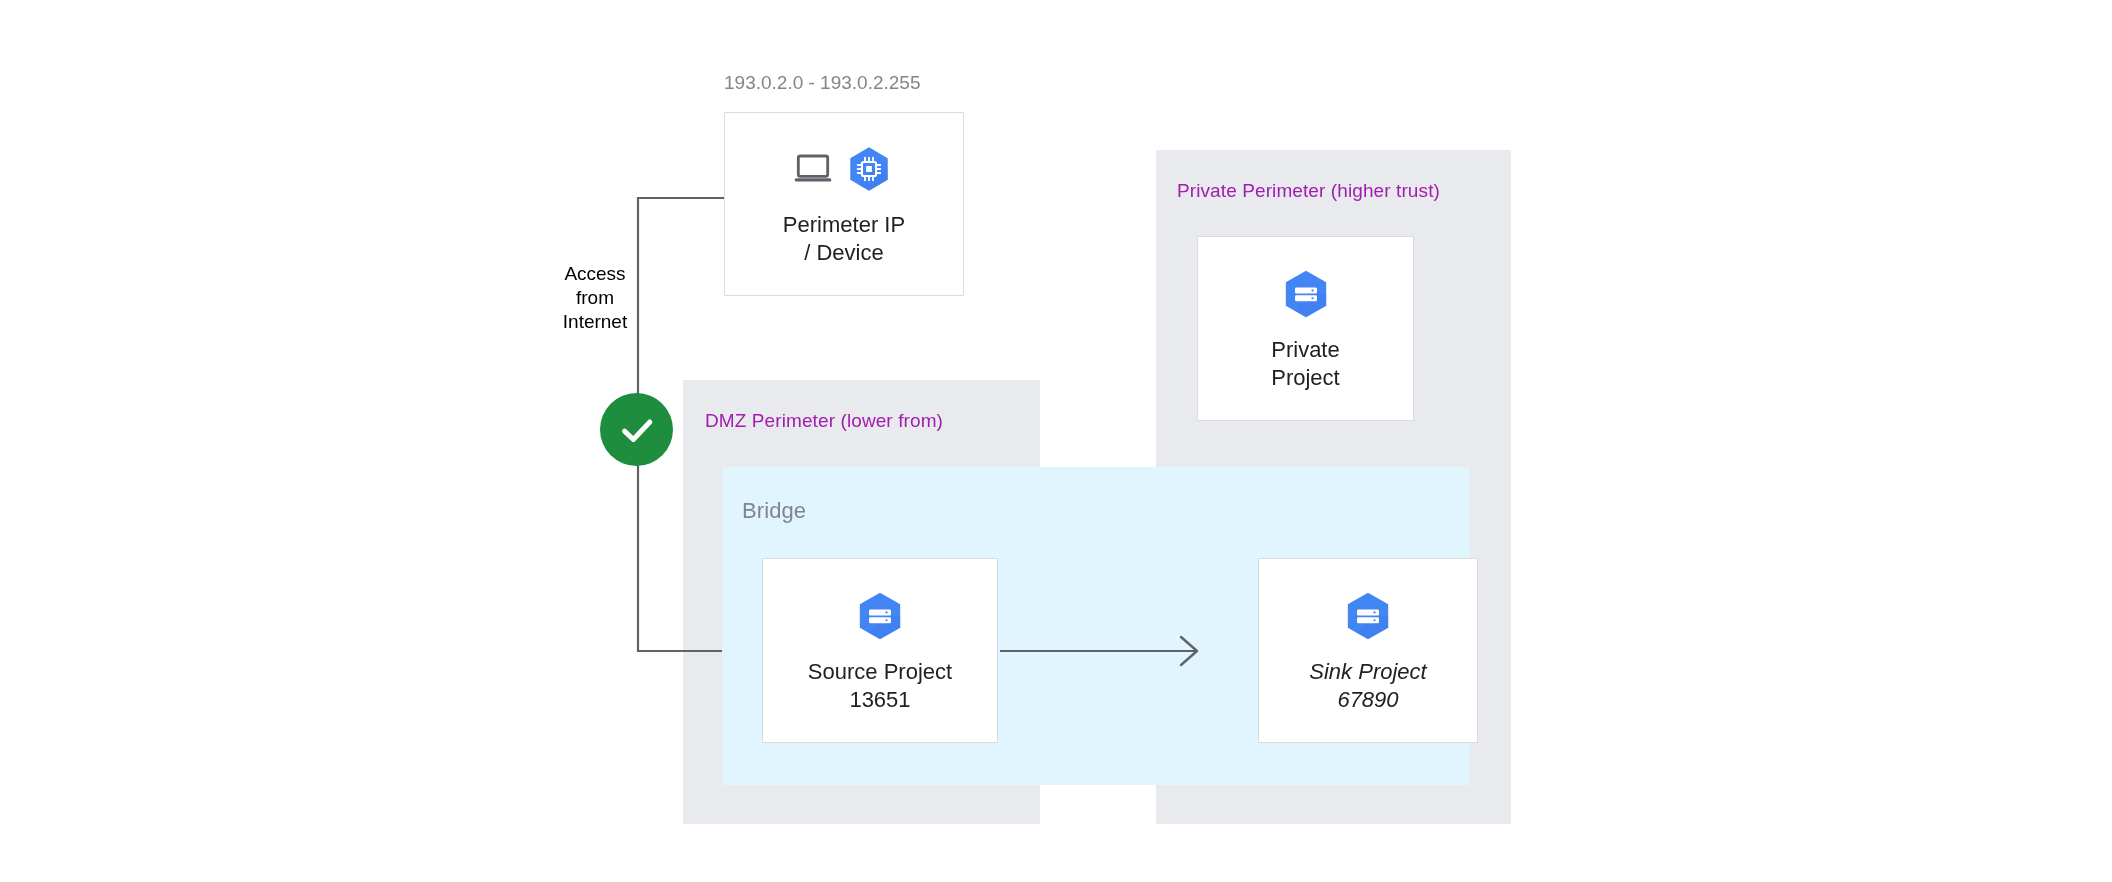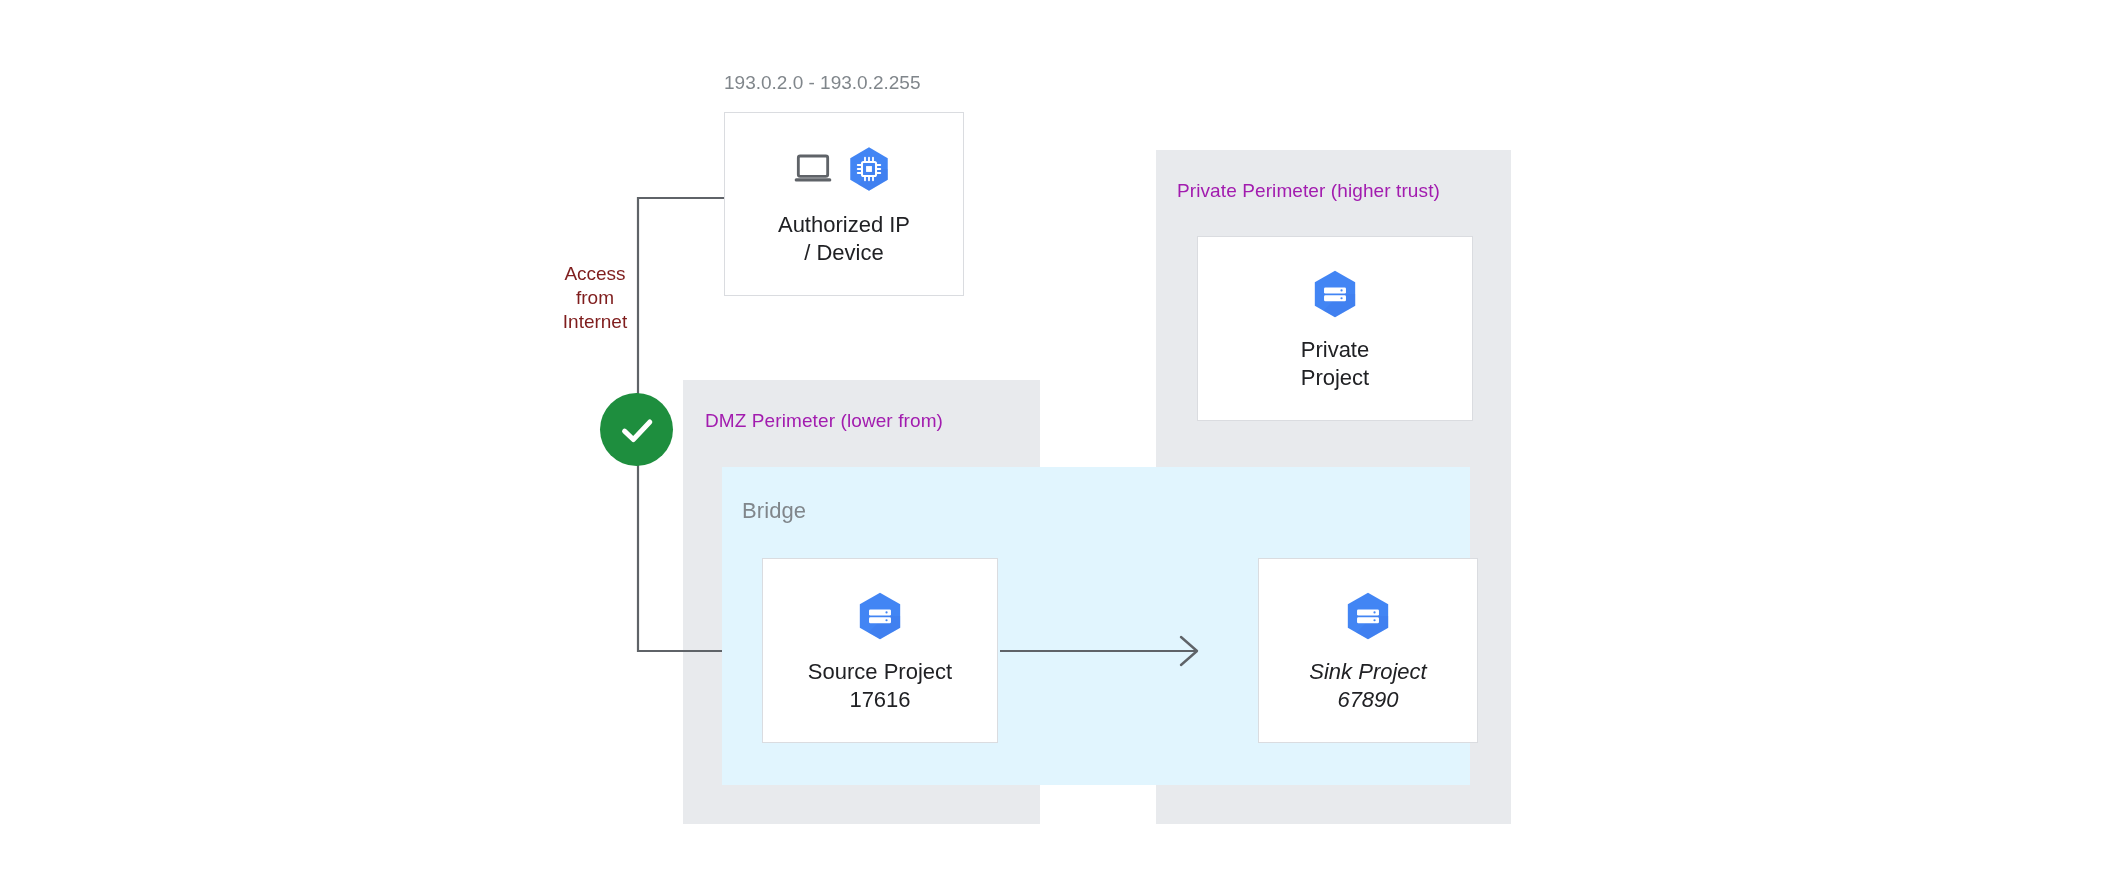--- a/index.html
+++ b/index.html
@@ -89,21 +89,21 @@
     height: 882px;
     pointer-events: none;
     overflow: visible;
   }
 
   
   .access-label {
     position: absolute;
     font-size: 19px;
     line-height: 24px;
-    color: #7f1d1d;
+    color: #000000;
     text-align: center;
     white-space: pre-line;
   }
 
   
   .check-badge {
     position: absolute;
     border-radius: 50%;
     background: #1e8e3e;
     display: flex;
@@ -169,21 +169,21 @@
             <line x1="13.6" y1="20.3" x2="17.3" y2="20.3"></line>
             <line x1="13.6" y1="24" x2="17.3" y2="24"></line>
             <line x1="13.6" y1="27.7" x2="17.3" y2="27.7"></line>
             <line x1="30.7" y1="20.3" x2="34.4" y2="20.3"></line>
             <line x1="30.7" y1="24" x2="34.4" y2="24"></line>
             <line x1="30.7" y1="27.7" x2="34.4" y2="27.7"></line>
           </g>
         </svg>
       </span>
     </div>
-    <div class="node-label">Authorized IP
+    <div class="node-label">Perimeter IP
 / Device</div>
   </div>
 
   <div class="access-label" style="left:545px; top:262px; width:100px;">Access
 from
 Internet</div>
 
   <div class="check-badge" style="left:600px; top:393px; width:73px; height:73px;">
     <svg class="icon-svg" width="44" height="44" viewBox="0 0 24 24" aria-hidden="true">
       <polyline points="5.2,12.6 10,17.2 19,7.6" fill="none" stroke="#ffffff" stroke-width="2.7" stroke-linecap="round" stroke-linejoin="round"></polyline>
@@ -197,41 +197,41 @@
           <polygon points="24,4 41.3,14 41.3,34 24,44 6.7,34 6.7,14" fill="#4285f4"></polygon>
           <polygon points="41.3,24 41.3,34 24,44 14,38.2 28.3,24" fill="#3b78e7" opacity="0.35"></polygon>
           <rect x="14.6" y="18.4" width="18.8" height="5.1" rx="1.1" fill="#ffffff"></rect>
           <rect x="14.6" y="25.1" width="18.8" height="5.1" rx="1.1" fill="#ffffff"></rect>
           <circle cx="29.6" cy="20.95" r="0.95" fill="#4285f4"></circle>
           <circle cx="29.6" cy="27.65" r="0.95" fill="#4285f4"></circle>
         </svg>
       </span>
     </div>
     <div class="node-label">Source Project
-17616</div>
+13651</div>
   </div>
 
   <div class="node" style="left:1258px; top:558px; width:220px; height:185px;font-style:italic;">
     <div class="node-icons">
       <span>
         <svg class="icon-svg" width="56" height="56" viewBox="0 0 48 48" aria-hidden="true">
           <polygon points="24,4 41.3,14 41.3,34 24,44 6.7,34 6.7,14" fill="#4285f4"></polygon>
           <polygon points="41.3,24 41.3,34 24,44 14,38.2 28.3,24" fill="#3b78e7" opacity="0.35"></polygon>
           <rect x="14.6" y="18.4" width="18.8" height="5.1" rx="1.1" fill="#ffffff"></rect>
           <rect x="14.6" y="25.1" width="18.8" height="5.1" rx="1.1" fill="#ffffff"></rect>
           <circle cx="29.6" cy="20.95" r="0.95" fill="#4285f4"></circle>
           <circle cx="29.6" cy="27.65" r="0.95" fill="#4285f4"></circle>
         </svg>
       </span>
     </div>
     <div class="node-label">Sink Project
 67890</div>
   </div>
 
-  <div class="node" style="left:1197px; top:236px; width:276px; height:185px;">
+  <div class="node" style="left:1197px; top:236px; width:217px; height:185px;">
     <div class="node-icons">
       <span>
         <svg class="icon-svg" width="56" height="56" viewBox="0 0 48 48" aria-hidden="true">
           <polygon points="24,4 41.3,14 41.3,34 24,44 6.7,34 6.7,14" fill="#4285f4"></polygon>
           <polygon points="41.3,24 41.3,34 24,44 14,38.2 28.3,24" fill="#3b78e7" opacity="0.35"></polygon>
           <rect x="14.6" y="18.4" width="18.8" height="5.1" rx="1.1" fill="#ffffff"></rect>
           <rect x="14.6" y="25.1" width="18.8" height="5.1" rx="1.1" fill="#ffffff"></rect>
           <circle cx="29.6" cy="20.95" r="0.95" fill="#4285f4"></circle>
           <circle cx="29.6" cy="27.65" r="0.95" fill="#4285f4"></circle>
         </svg>

